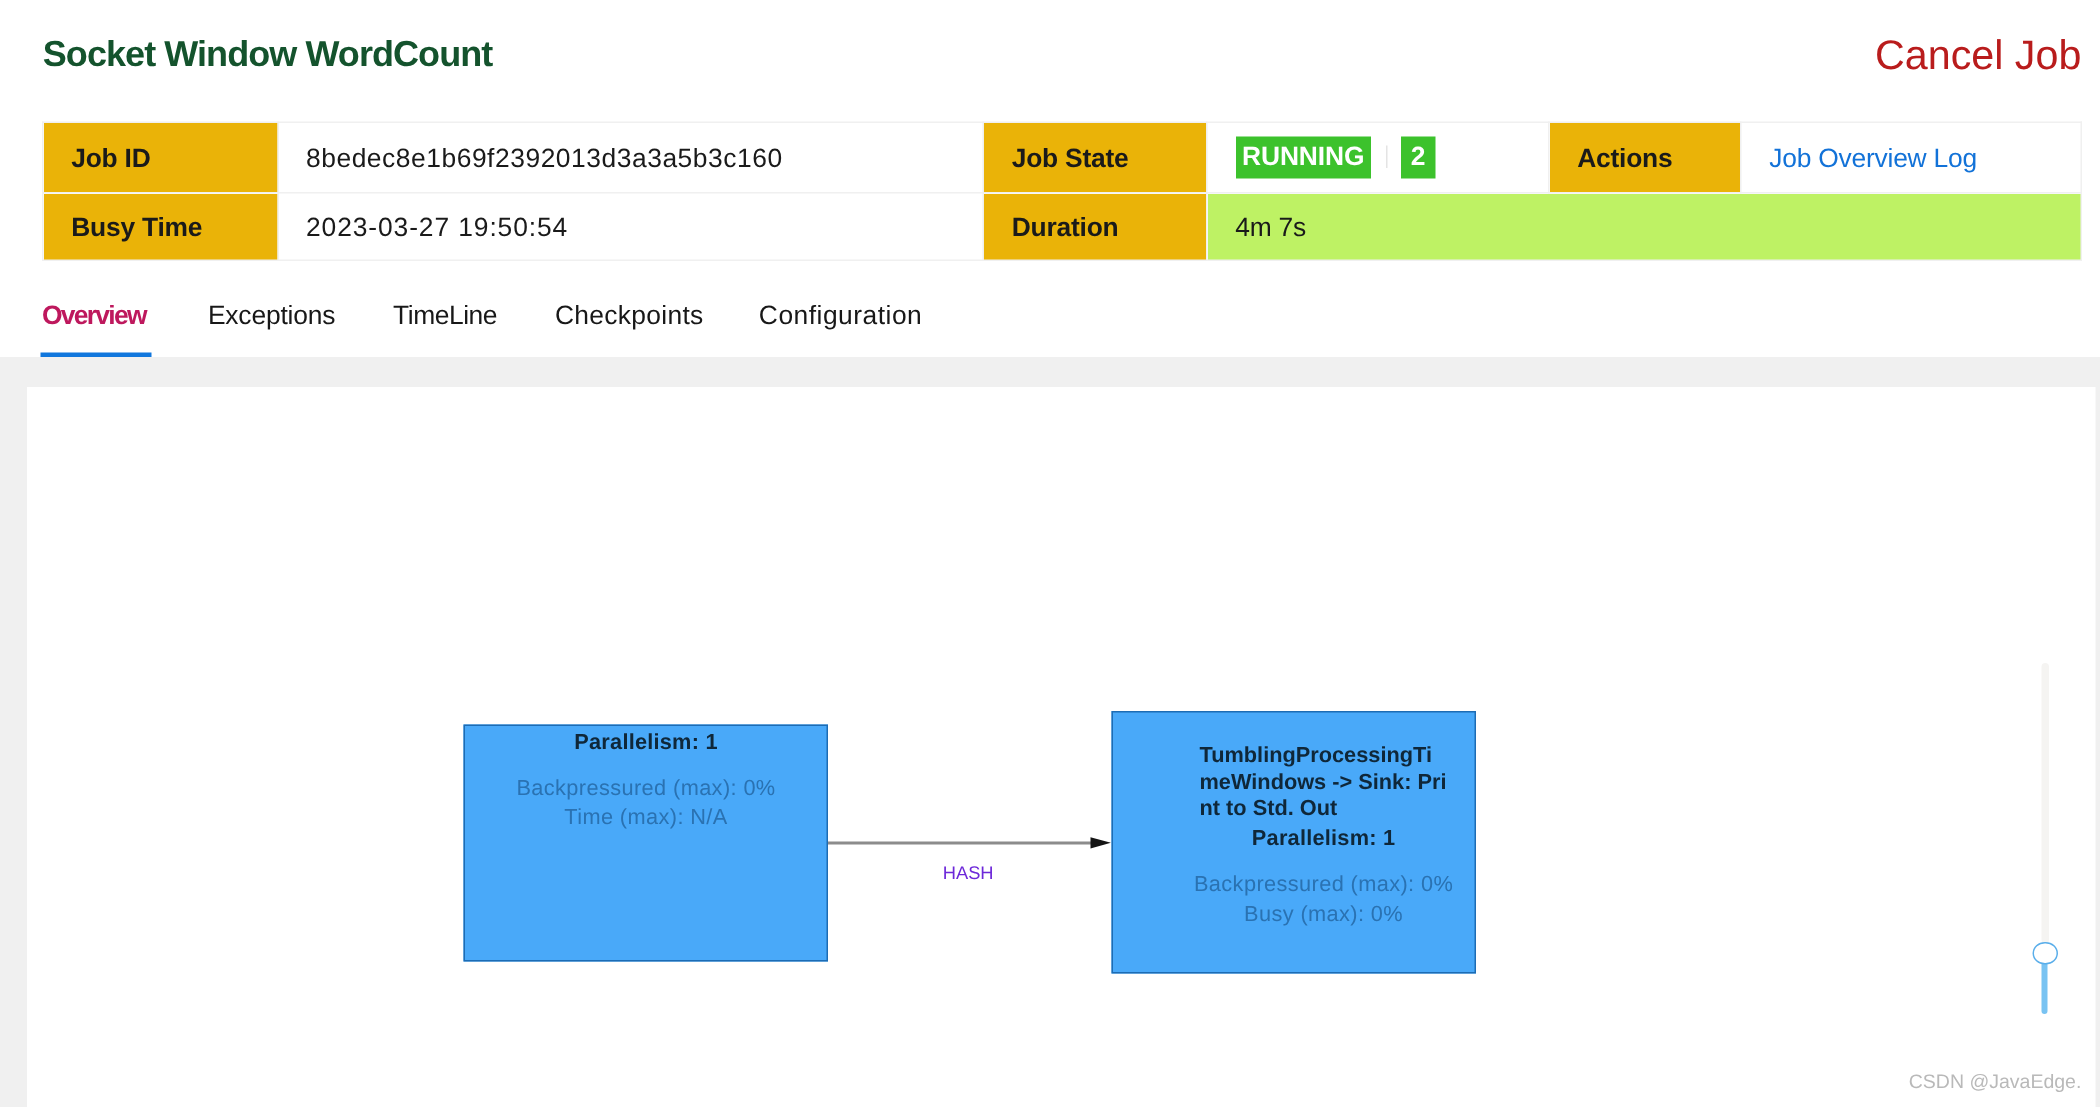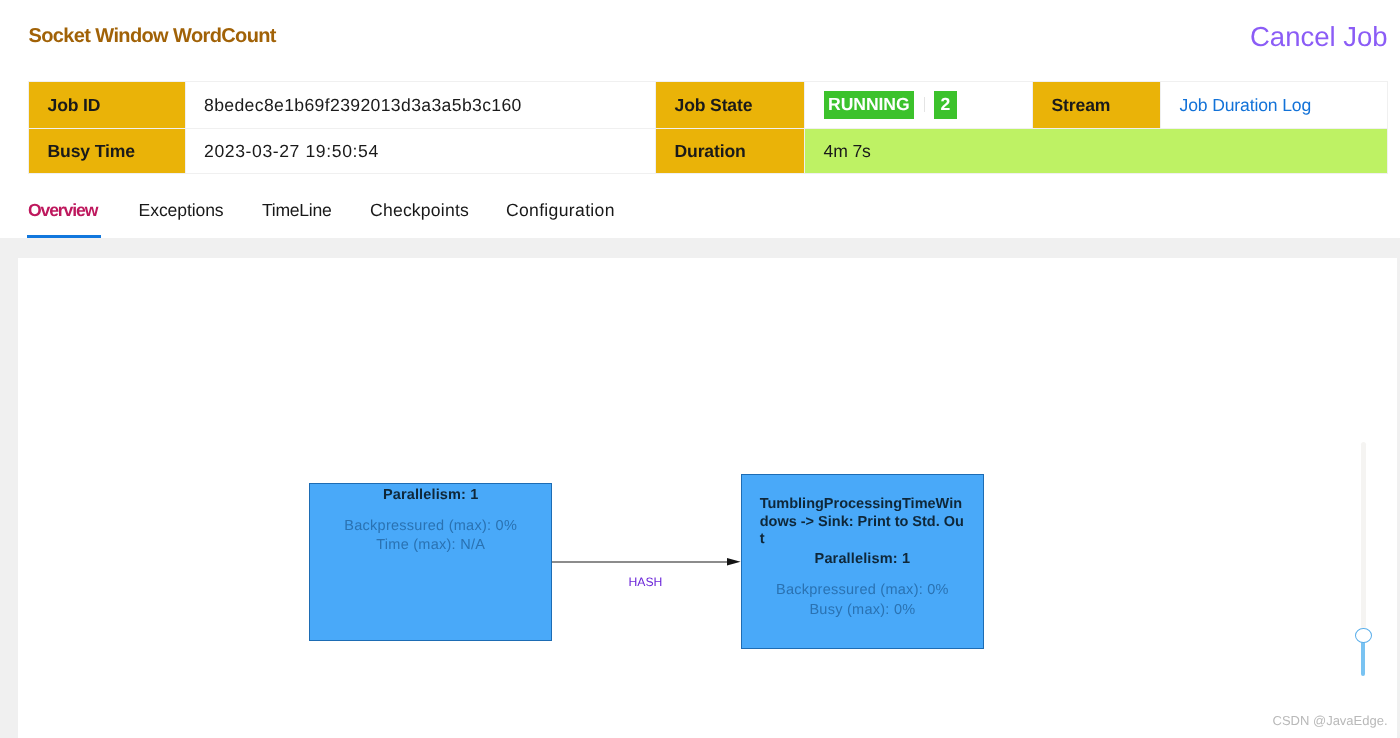--- a/index.html
+++ b/index.html
@@ -4,23 +4,23 @@
 <title>Socket Window WordCount</title>
 <style>
   html,body{margin:0;padding:0;}
   *{-webkit-font-smoothing:antialiased;-moz-osx-font-smoothing:grayscale;
     text-rendering:geometricPrecision;}
   body{width:1400px;height:738px;overflow:hidden;background:#ffffff;
        font-family:"Liberation Sans",sans-serif;color:#000;-webkit-font-smoothing:antialiased;}
   .page{position:relative;width:1400px;height:738px;transform:translateZ(0);}
 
   
-  .job-title{position:absolute;left:28.5px;top:26px;font-size:20px;font-weight:bold;
-             color:#a16207;line-height:21px;letter-spacing:-0.62px;}
-  .cancel-job{position:absolute;left:1250px;top:18px;font-size:27.5px;color:#8b5cf6;
+  .job-title{position:absolute;left:28.5px;top:26px;font-size:24px;font-weight:bold;
+             color:#14532d;line-height:21px;letter-spacing:-0.62px;}
+  .cancel-job{position:absolute;left:1250px;top:18px;font-size:27.5px;color:#b91c1c;
               line-height:38px;cursor:pointer;white-space:nowrap;}
 
   
   .info-table{position:absolute;left:27.5px;top:81px;border-collapse:collapse;
               table-layout:fixed;border-spacing:0;}
   .info-table td{border:1px solid #f0f0f0;font-size:17.6px;color:#1a1a1a;letter-spacing:-0.15px;
                  padding:0 0 0 19px;height:47px;vertical-align:middle;
                  box-sizing:border-box;overflow:hidden;white-space:nowrap;}
   td.lbl{background:#eab308;font-weight:bold;}
   td.val{background:#ffffff;}
@@ -86,22 +86,22 @@
         <col style="width:227.5px">
     </colgroup>
     <tbody>
         <tr>
       <td class="lbl">Job ID</td>
       <td class="val mono-val" style="padding-left:18.5px">8bedec8e1b69f2392013d3a3a5b3c160</td>
       <td class="lbl">Job State</td>
       <td class="val">
         <span class="badge">RUNNING</span><span class="badge-sep"></span><span class="badge count">2</span>
       </td>
-      <td class="lbl">Stream</td>
-      <td class="val"><span class="link">Job Duration Log</span></td>
+      <td class="lbl">Actions</td>
+      <td class="val"><span class="link">Job Overview Log</span></td>
     </tr>
     <tr class="row2">
       <td class="lbl">Busy Time</td>
       <td class="val mono-val" style="letter-spacing:0.6px;padding-left:18.5px">2023-03-27 19:50:54</td>
       <td class="lbl">Duration</td>
       <td class="val span-cell" colspan="3">4m 7s</td>
     </tr>
   </tbody>
     </table>
 
@@ -121,21 +121,21 @@
       <path d="M 722.6 303.8 L 709 300.1 L 709 307.6 Z" fill="#141414"></path>
     </svg>
 
     <div class="edge-label" style="left:610.5px;top:318px">HASH</div>
 
     <div class="node" style="left:291.4px;top:225px;width:242.6px;height:158px;">
       <div class="par">Parallelism: 1</div>
       <div class="met"><span>Backpressured (max): 0%</span><br><span>Time (max): N/A</span></div>
     </div>
 
-    <div class="node" style="left:723.2px;top:216.4px;width:242.4px;height:174.4px;">
+    <div class="node" style="left:723.2px;top:216.4px;width:242.4px;height:174.4px;padding-left:40px;">
       <div class="nm">TumblingProcessingTimeWindows -&gt; Sink: Print to Std. Out</div>
       <div class="par">Parallelism: 1</div>
       <div class="met"><span>Backpressured (max): 0%</span><br><span>Busy (max): 0%</span></div>
     </div>
 
     <div class="slider-track" style="left:1343px;top:183.5px;width:4.6px;height:187px;"></div>
     <div class="slider-fill" style="left:1343px;top:383px;width:4.4px;height:35px;"></div>
     <div class="slider-thumb" style="left:1337px;top:369.5px;width:16.5px;height:15px;"></div>
   </div>
 

